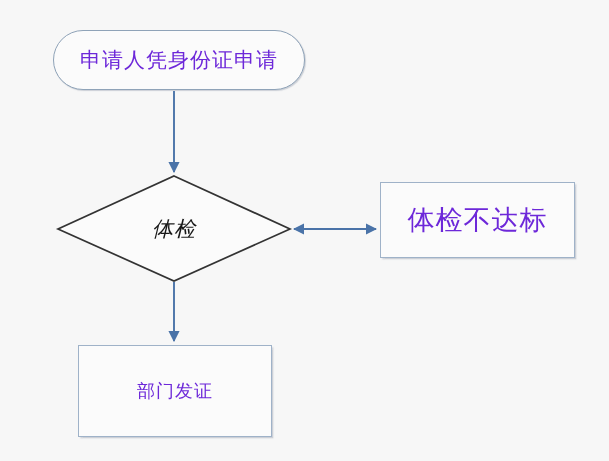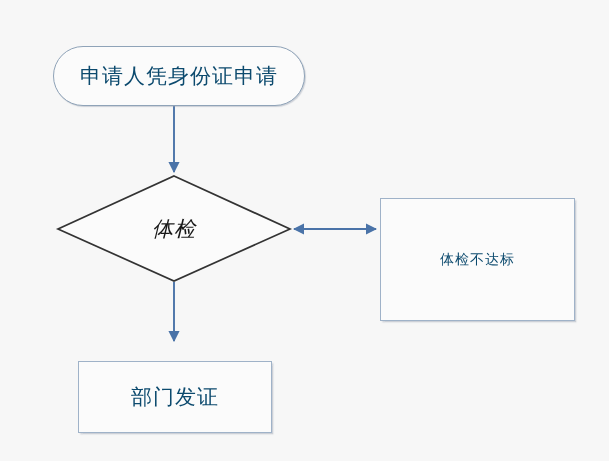--- a/index.html
+++ b/index.html
@@ -25,24 +25,23 @@
     top: 0;
     width: 609px;
     height: 461px;
   }
   .node {
     position: absolute;
     box-sizing: border-box;
     display: flex;
     align-items: center;
     justify-content: center;
-    color: #0c4a6e;
+    color: #6d28d9;
     text-align: center;
     letter-spacing: 1px;
-    margin-top: 16px;
   }
   .node-stadium {
     border: 1.6px solid #8fa3b8;
     border-radius: 999px;
     background: #fbfbfb;
     box-shadow: 1px 1px 1px rgba(150,160,175,0.45);
   }
   .node-rect {
     border: 1.6px solid #9fb2c8;
     background: #fbfbfb;
@@ -69,29 +68,29 @@
     left: 118px;
     top: 212px;
     width: 112px;
     height: 34px;
     font-size: 21px;
   }
   #node-fail {
     left: 380px;
     top: 182px;
     width: 195px;
-    height: 123px;
-    font-size: 14px;
+    height: 76px;
+    font-size: 27px;
   }
   #node-issue {
     left: 78px;
     top: 345px;
     width: 194px;
-    height: 72px;
-    font-size: 21px;
+    height: 92px;
+    font-size: 18px;
   }
 </style>
 </head>
 <body>
 
 <div id="flowchart-canvas">
 
   <svg id="edge-layer" viewBox="0 0 609 461" width="609" height="461" xmlns="http://www.w3.org/2000/svg">
     <defs>
       <marker id="arrow-end" viewBox="0 0 10 10" refX="9" refY="5" markerWidth="6" markerHeight="6" orient="auto-start-reverse">

